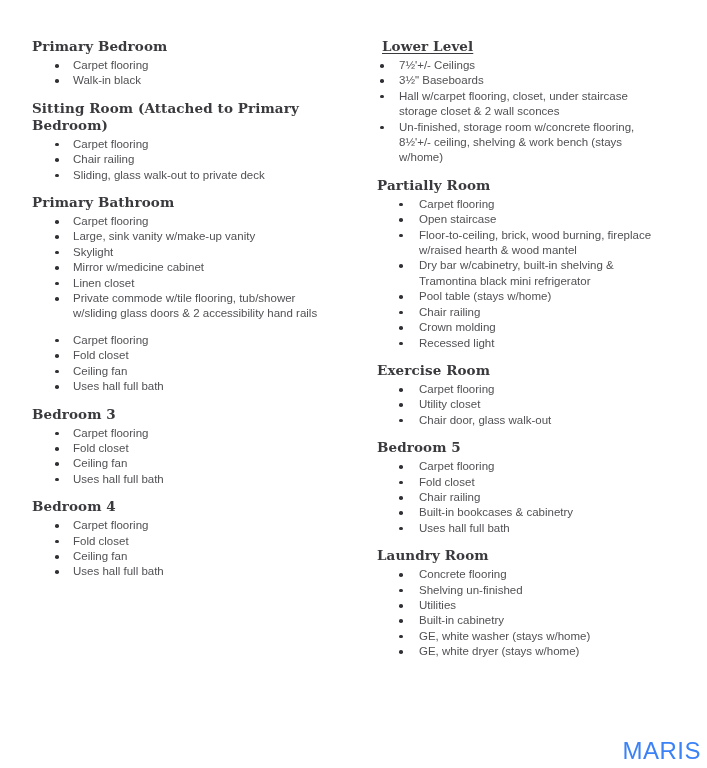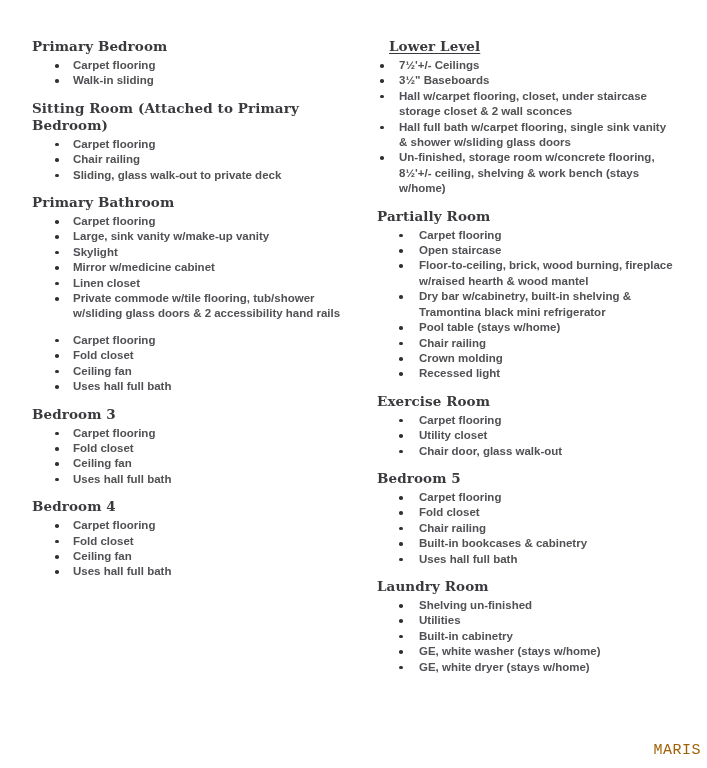--- a/index.html
+++ b/index.html
@@ -48,60 +48,59 @@
     padding: 0;
     list-style: none;
   }
   section.feature-section li {
     position: relative;
     padding-left: 41px;
     font-size: 11.5px;
     line-height: 15.4px;
     color: #515155;
     white-space: pre-line;
-    font-weight: bold;
   }
   section.feature-section li::before {
     content: "";
     position: absolute;
     left: 23px;
     top: 6px;
     width: 3.6px;
     height: 3.6px;
     border-radius: 50%;
     background: #313135;
   }
   
   .col-right section.feature-section li { padding-left: 42px; }
   .col-right section.feature-section li::before { left: 22px; }
   
-  .col-right section.offset h2 { margin-left: 12px; }
+  .col-right section.offset h2 { margin-left: 5px; }
   .col-right section.offset li { padding-left: 22px; }
   .col-right section.offset li::before { left: 3px; }
   .watermark {
     position: absolute;
     right: 6px;
     bottom: 6px;
-    font-family: Liberation Mono, monospace;
-    font-size: 15px;
+    font-family: Liberation Sans, sans-serif;
+    font-size: 24px;
     line-height: 22px;
-    color: #a16207;
+    color: #3b82f6;
     letter-spacing: 0.5px;
   }
 </style>
 </head>
 <body>
 
 <div class="page">
   <div class="col col-left">
       <section class="feature-section">
         <h2 class="">Primary Bedroom</h2>
         <ul>
           <li>Carpet flooring</li>
-          <li>Walk-in sliding</li>
+          <li>Walk-in black</li>
         </ul>
       </section>
       <section class="feature-section">
         <h2 class="">Sitting Room (Attached to Primary Bedroom)</h2>
         <ul>
           <li>Carpet flooring</li>
           <li>Chair railing</li>
           <li>Sliding, glass walk-out to private deck</li>
         </ul>
       </section>
@@ -145,22 +144,20 @@
       </section>
     </div>
   <div class="col col-right">
       <section class="feature-section offset">
         <h2 class="underlined">Lower Level</h2>
         <ul>
           <li>7½'+/- Ceilings</li>
           <li>3½" Baseboards</li>
           <li>Hall w/carpet flooring, closet, under staircase
 storage closet &amp; 2 wall sconces</li>
-          <li>Hall full bath w/carpet flooring, single sink vanity
-&amp; shower w/sliding glass doors</li>
           <li>Un-finished, storage room w/concrete flooring,
 8½'+/- ceiling, shelving &amp; work bench (stays
 w/home)</li>
         </ul>
       </section>
       <section class="feature-section">
         <h2 class="">Partially Room</h2>
         <ul>
           <li>Carpet flooring</li>
           <li>Open staircase</li>
@@ -188,20 +185,21 @@
           <li>Carpet flooring</li>
           <li>Fold closet</li>
           <li>Chair railing</li>
           <li>Built-in bookcases &amp; cabinetry</li>
           <li>Uses hall full bath</li>
         </ul>
       </section>
       <section class="feature-section">
         <h2 class="">Laundry Room</h2>
         <ul>
+          <li>Concrete flooring</li>
           <li>Shelving un-finished</li>
           <li>Utilities</li>
           <li>Built-in cabinetry</li>
           <li>GE, white washer (stays w/home)</li>
           <li>GE, white dryer (stays w/home)</li>
         </ul>
       </section>
     </div>
   <div class="watermark">MARIS</div>
 </div>

